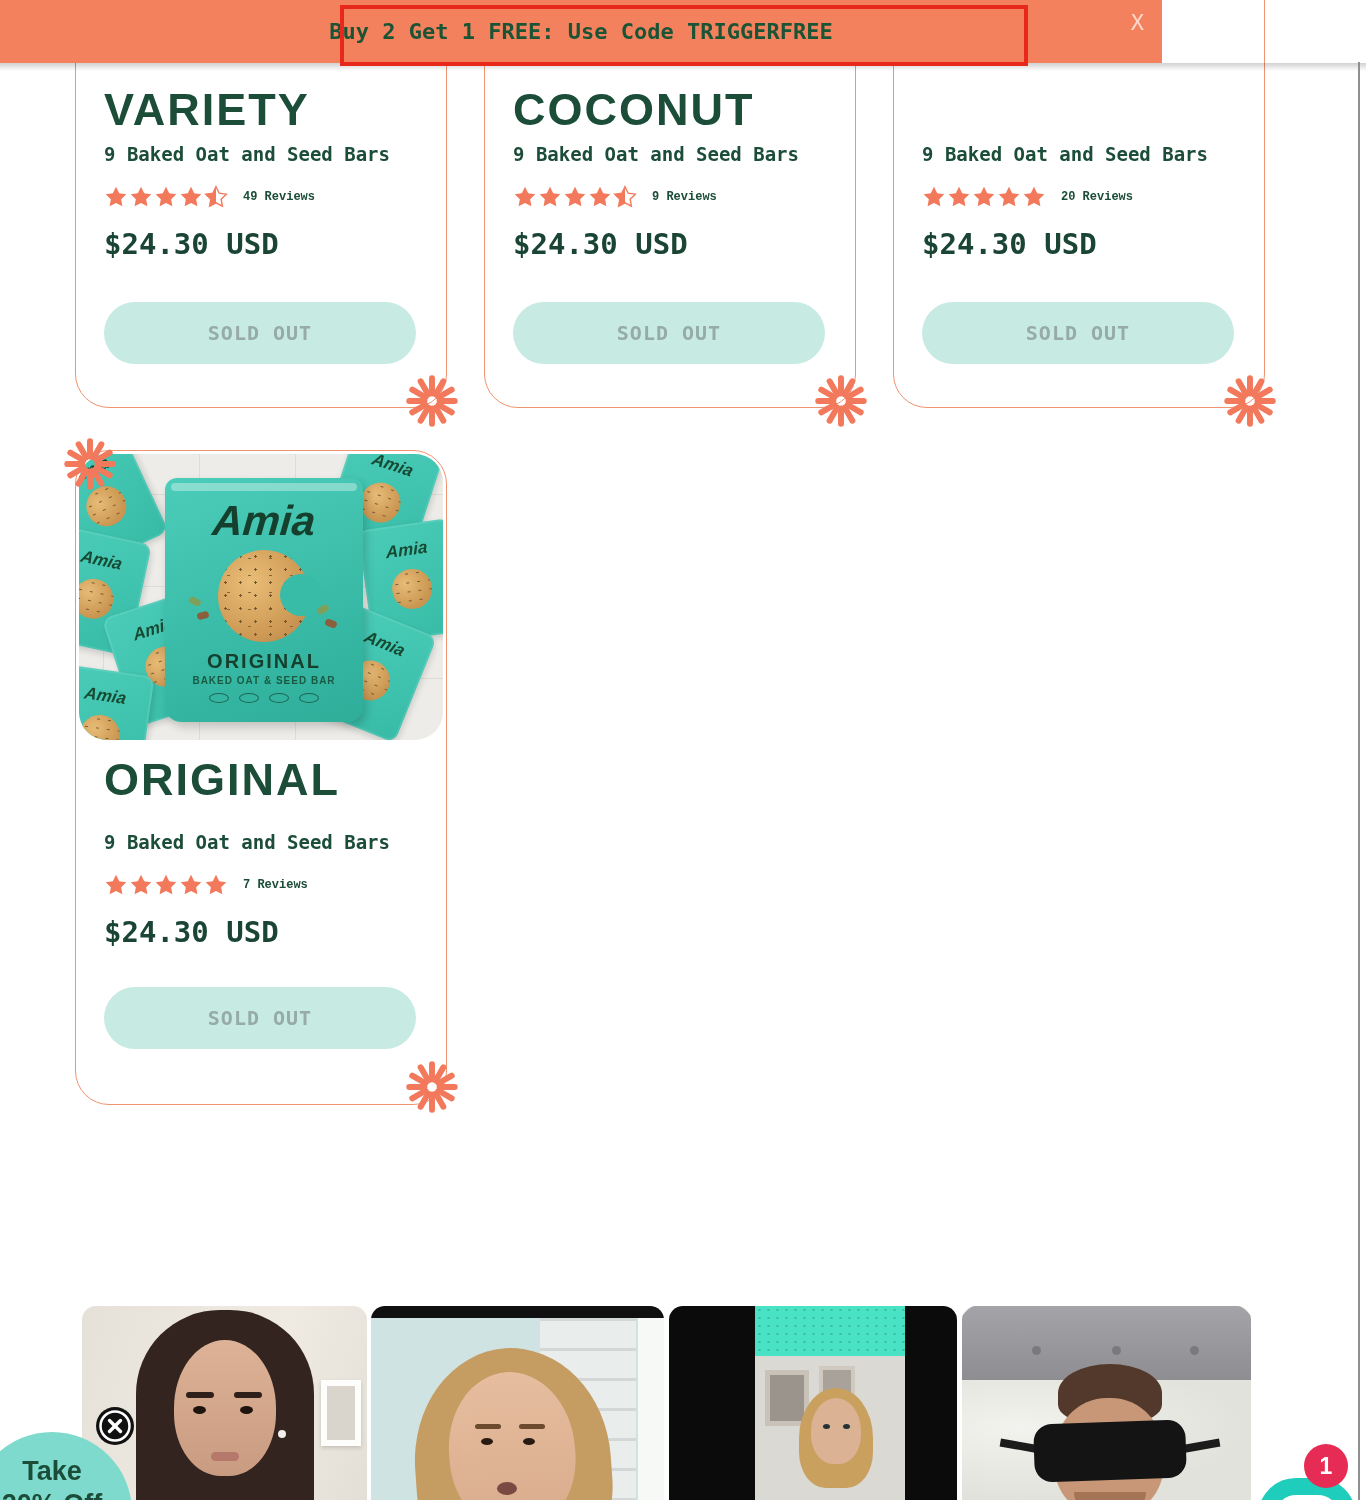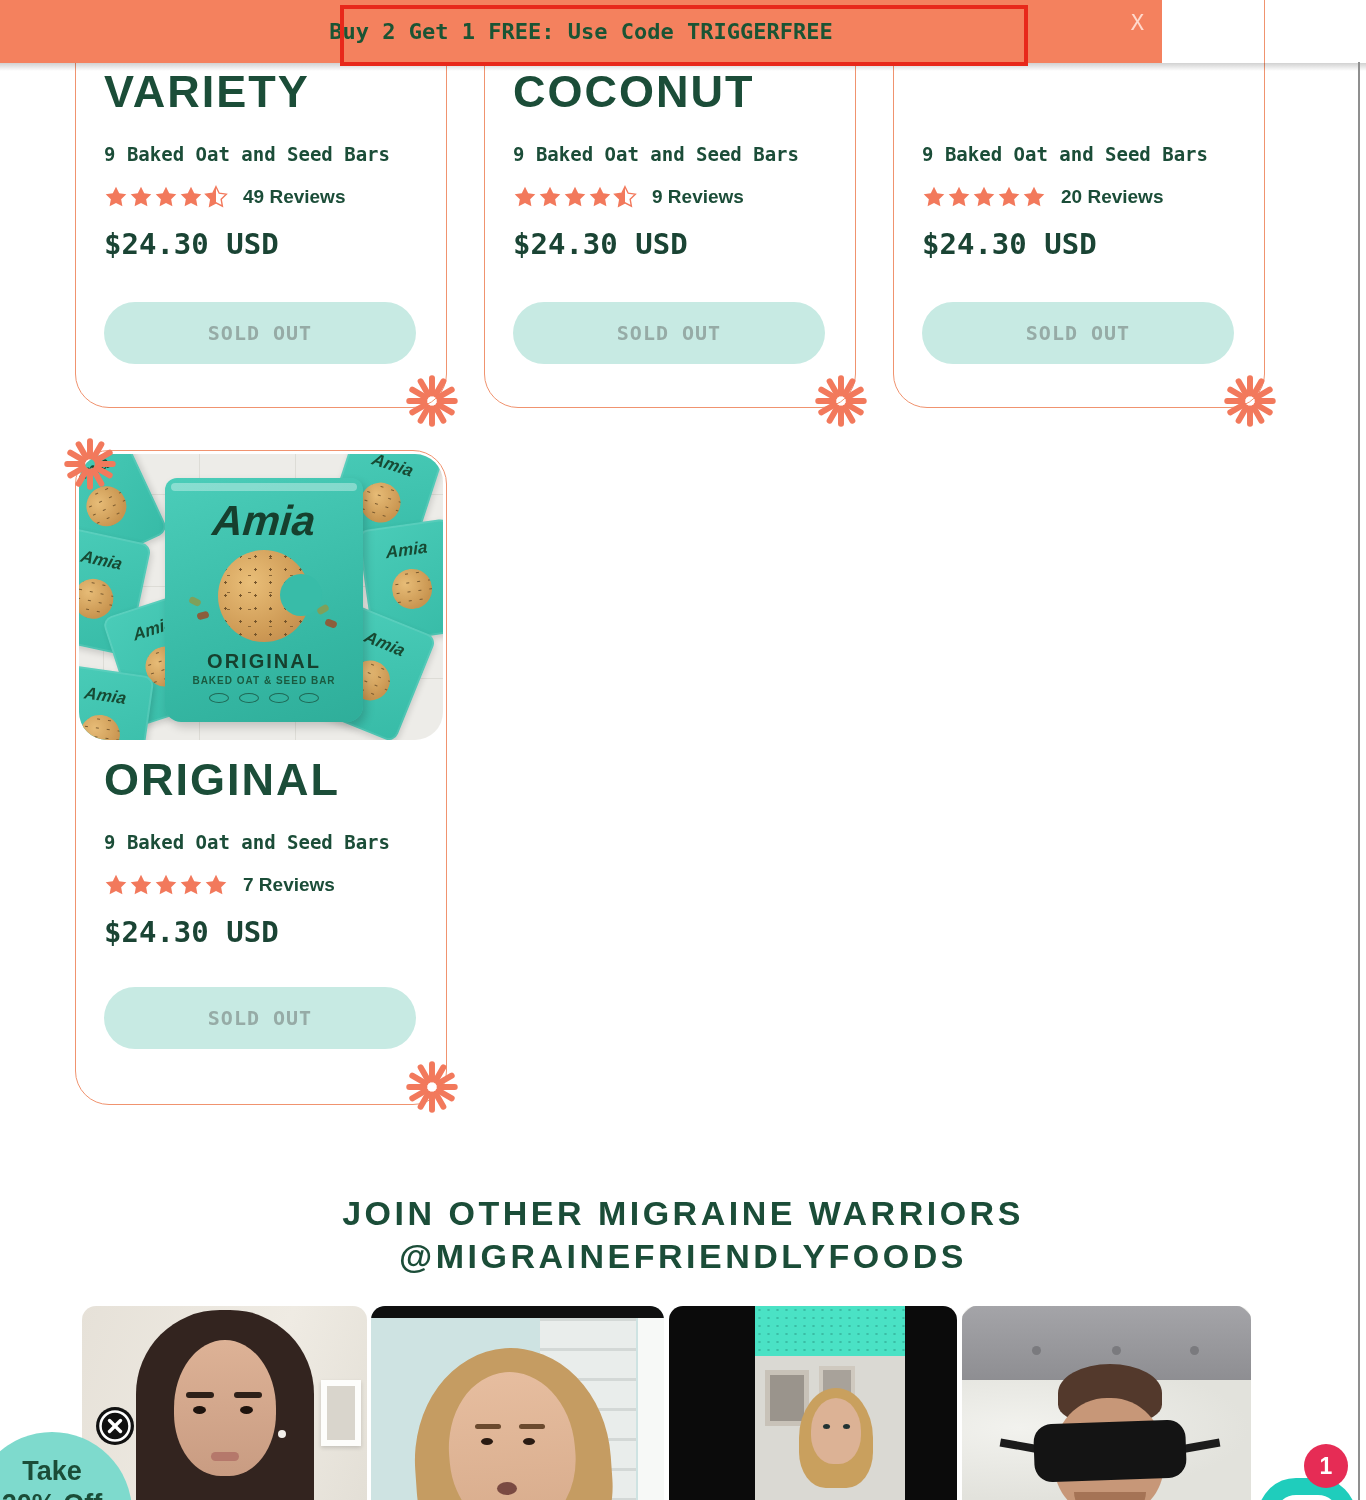--- a/index.html
+++ b/index.html
@@ -27,30 +27,30 @@
   
   .win-edge{position:absolute;left:1358px;top:62px;width:2px;height:1438px;background:#8F8F8F;z-index:40}
 
   
   .card{position:absolute;width:372px;background:#fff;border:1.5px solid var(--cardBorder);
     border-radius:34px;z-index:5}
   .row1{top:-62px;height:470px}
   .card-original{left:75px;top:450px;height:655px}
   .ptitle{position:absolute;left:28px;font-weight:900;font-size:45px;letter-spacing:2px;
     color:var(--green);line-height:1}
-  .row1 .ptitle{top:130px}
+  .row1 .ptitle{top:148px}
   .psub{position:absolute;left:28px;font-family:"DejaVu Sans Mono",monospace;font-weight:700;
     font-size:19px;color:var(--green)}
   .row1 .psub{top:204px}
   .prow{position:absolute;left:28px;display:flex;align-items:center;gap:14px}
   .row1 .prow{top:246px}
   .stars{display:flex;align-items:center}
   .star{width:24px;height:24px;margin-right:1px;display:block}
   .stars{gap:0}
-  .previews{font-family:Liberation Sans, sans-serif;font-weight:700;font-size:19px;color:var(--green)}
+  .previews{font-family:Liberation Mono, monospace;font-weight:700;font-size:12px;color:var(--green)}
   .pprice{position:absolute;left:28px;font-family:"DejaVu Sans Mono",monospace;font-weight:700;
     font-size:29px;color:#1A4434}
   .row1 .pprice{top:288px}
   .soldout{position:absolute;left:28px;top:363px;width:312px;height:62px;border:none;
     border-radius:31px;background:var(--mint);color:var(--mintText);
     font-family:"DejaVu Sans Mono",monospace;font-weight:700;font-size:20px;letter-spacing:1px;cursor:default}
   .card-original .ptitle{top:306px}
   .card-original .psub{top:380px}
   .card-original .prow{top:422px}
   .card-original .pprice{top:464px}
@@ -365,24 +365,20 @@
     <div class="pprice">$24.30 USD</div>
     <button class="soldout">SOLD OUT</button>
     <svg class="flower f-tl" viewBox="0 0 48 48">
         <use href="#flower-sym"></use>
       </svg>
     <svg class="flower f-br2" viewBox="0 0 48 48">
         <use href="#flower-sym"></use>
       </svg>
   </section>
 
-  <div class="community-heading">
-    <div>JOIN OTHER MIGRAINE WARRIORS</div>
-    <div>@MIGRAINEFRIENDLYFOODS</div>
-  </div>
 
   <div class="thumb t1">
     <span class="frame"></span>
     <span class="hair"></span>
     <span class="face"></span>
     <span class="brow l"></span>
     <span class="brow r"></span>
     <span class="eye l"></span>
     <span class="eye r"></span>
     <span class="lips"></span>

